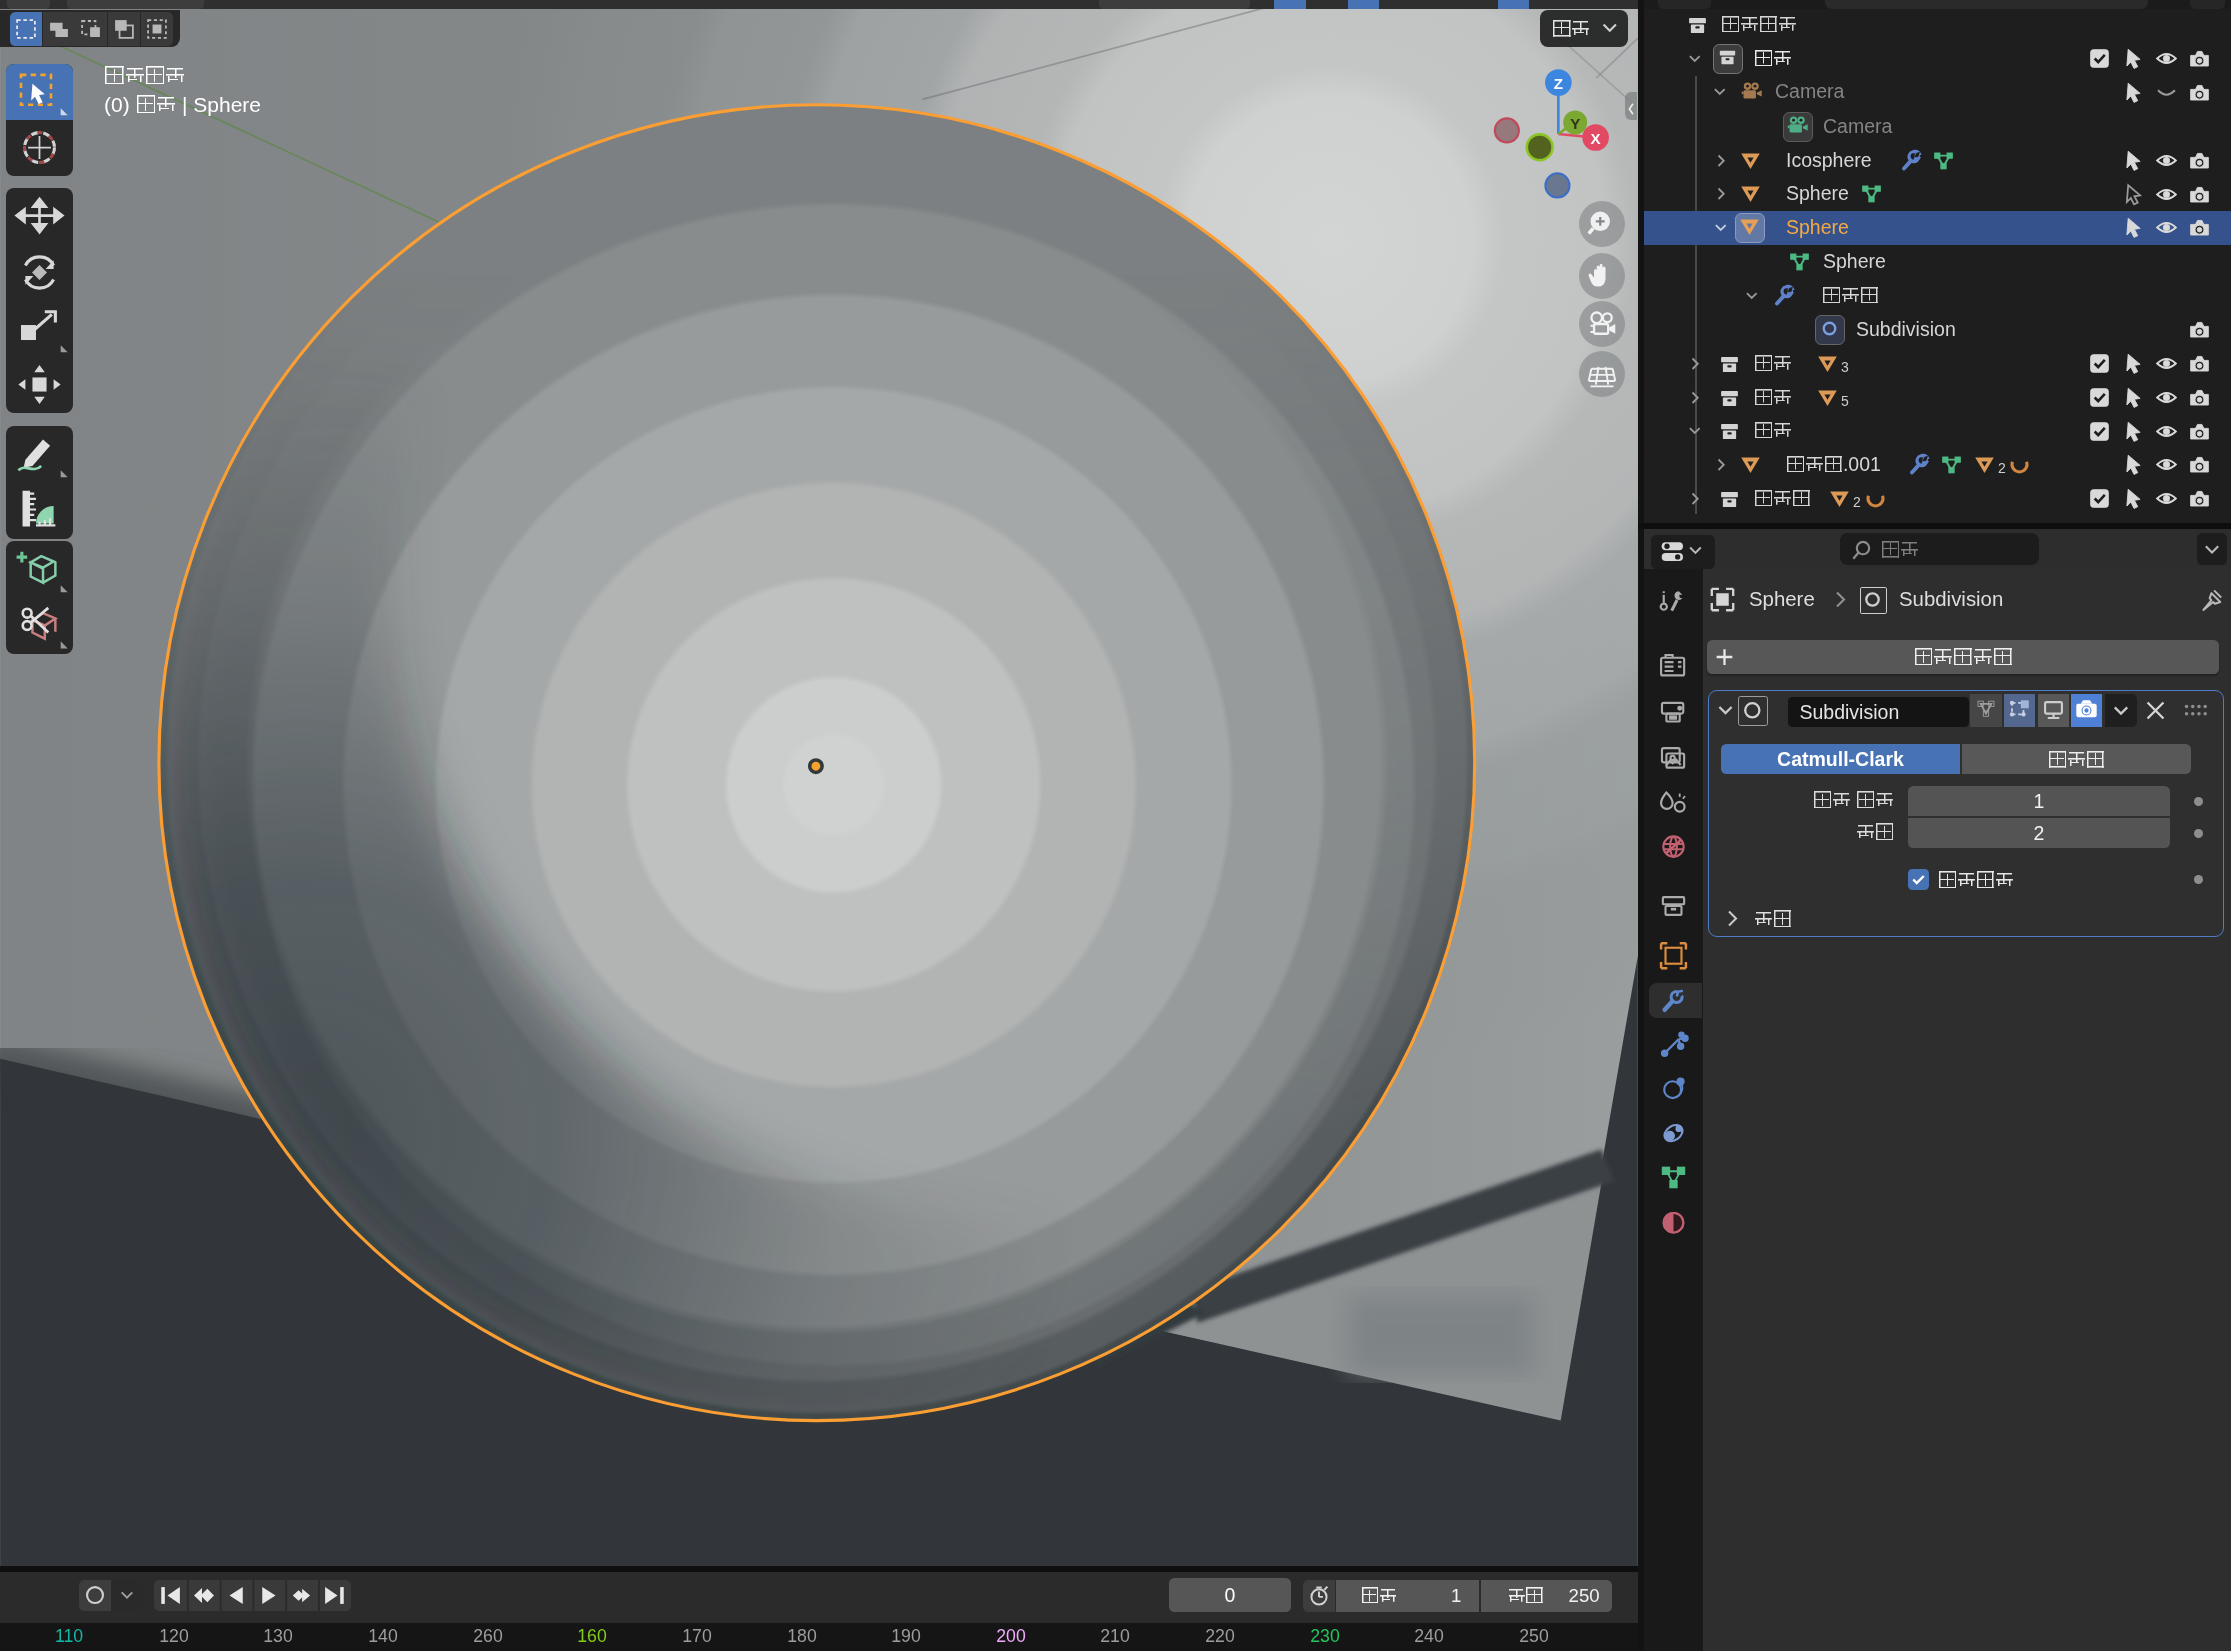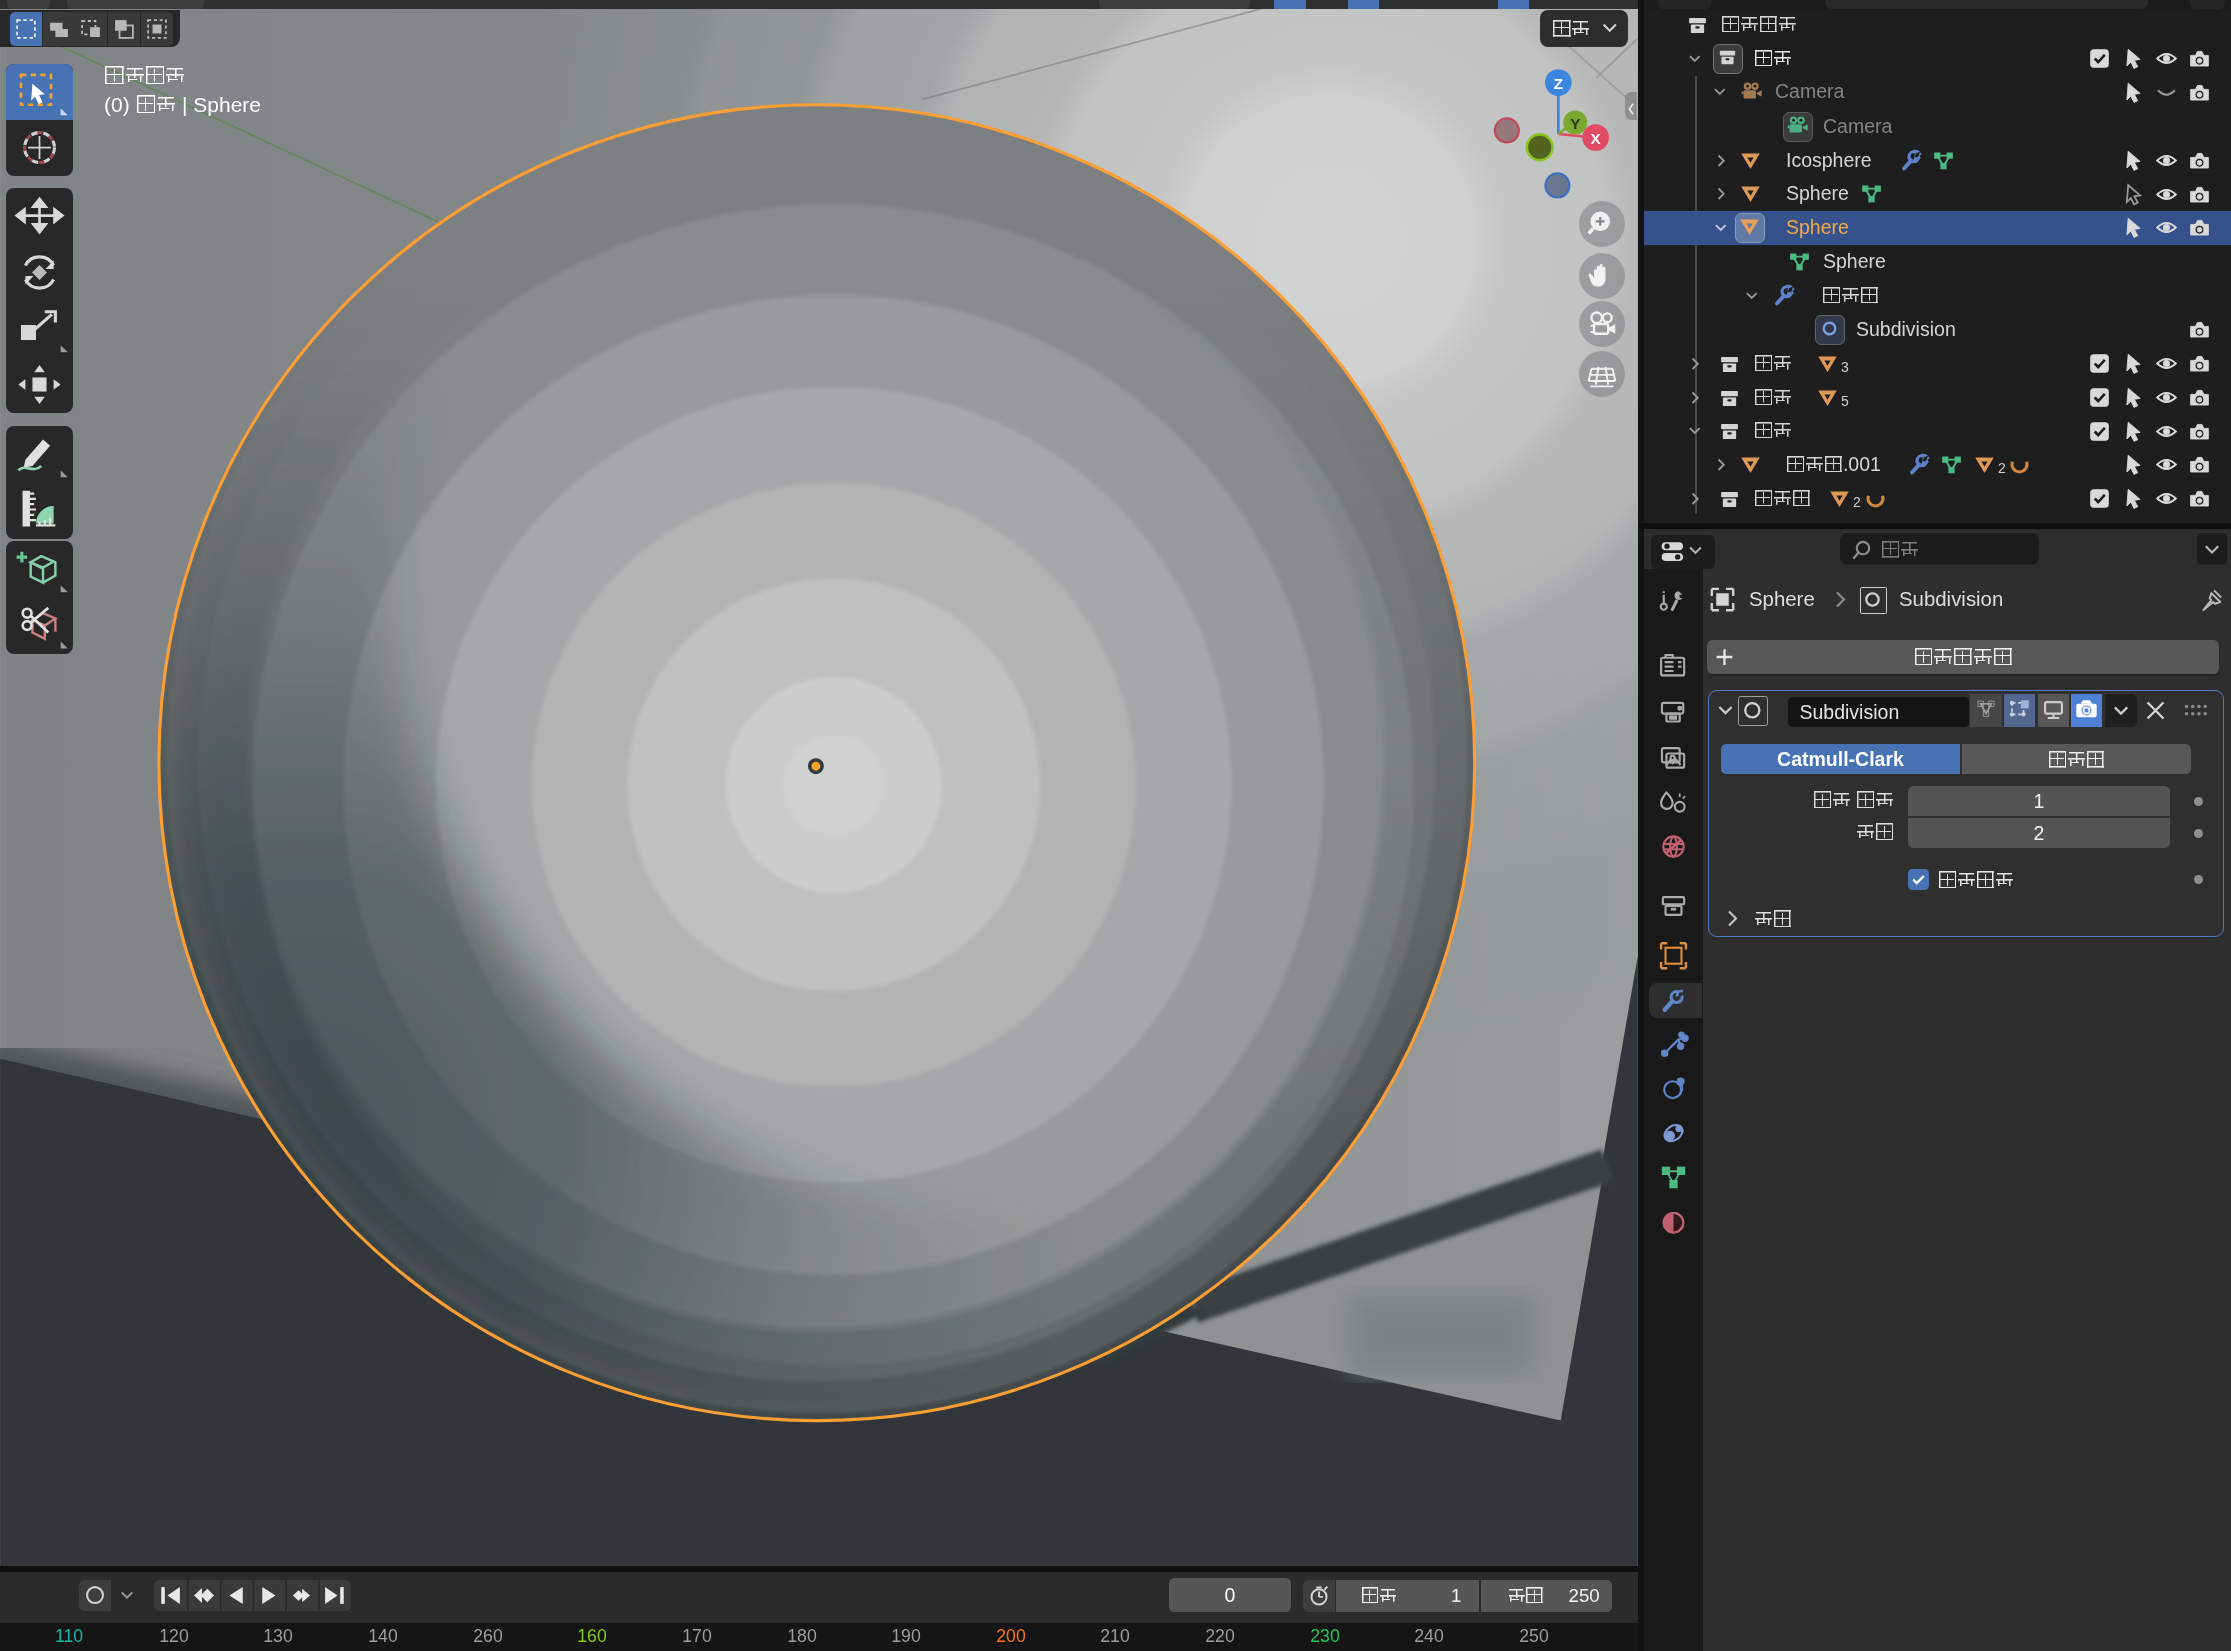--- a/index.html
+++ b/index.html
@@ -911,21 +911,21 @@
 <div class="abs" style="left:0;top:51px;width:1638px;height:29px;background:#151515;"></div>
 <span class="abs" style="left:69px;top:54px;transform:translateX(-50%);color:#14b8a6;font-size:17.7px;">110</span>
     <span class="abs" style="left:174px;top:54px;transform:translateX(-50%);color:#9d9d9d;font-size:17.7px;">120</span>
     <span class="abs" style="left:278px;top:54px;transform:translateX(-50%);color:#9d9d9d;font-size:17.7px;">130</span>
     <span class="abs" style="left:383px;top:54px;transform:translateX(-50%);color:#9d9d9d;font-size:17.7px;">140</span>
     <span class="abs" style="left:488px;top:54px;transform:translateX(-50%);color:#9d9d9d;font-size:17.7px;">260</span>
     <span class="abs" style="left:592px;top:54px;transform:translateX(-50%);color:#84cc16;font-size:17.7px;">160</span>
     <span class="abs" style="left:697px;top:54px;transform:translateX(-50%);color:#9d9d9d;font-size:17.7px;">170</span>
     <span class="abs" style="left:802px;top:54px;transform:translateX(-50%);color:#9d9d9d;font-size:17.7px;">180</span>
     <span class="abs" style="left:906px;top:54px;transform:translateX(-50%);color:#9d9d9d;font-size:17.7px;">190</span>
-    <span class="abs" style="left:1011px;top:54px;transform:translateX(-50%);color:#f97316;font-size:17.7px;">200</span>
+    <span class="abs" style="left:1011px;top:54px;transform:translateX(-50%);color:#f0abfc;font-size:17.7px;">200</span>
     <span class="abs" style="left:1115px;top:54px;transform:translateX(-50%);color:#9d9d9d;font-size:17.7px;">210</span>
     <span class="abs" style="left:1220px;top:54px;transform:translateX(-50%);color:#9d9d9d;font-size:17.7px;">220</span>
     <span class="abs" style="left:1325px;top:54px;transform:translateX(-50%);color:#22c55e;font-size:17.7px;">230</span>
     <span class="abs" style="left:1429px;top:54px;transform:translateX(-50%);color:#9d9d9d;font-size:17.7px;">240</span>
     <span class="abs" style="left:1534px;top:54px;transform:translateX(-50%);color:#9d9d9d;font-size:17.7px;">250</span>
 
 </div>
 
 
 </body></html>

